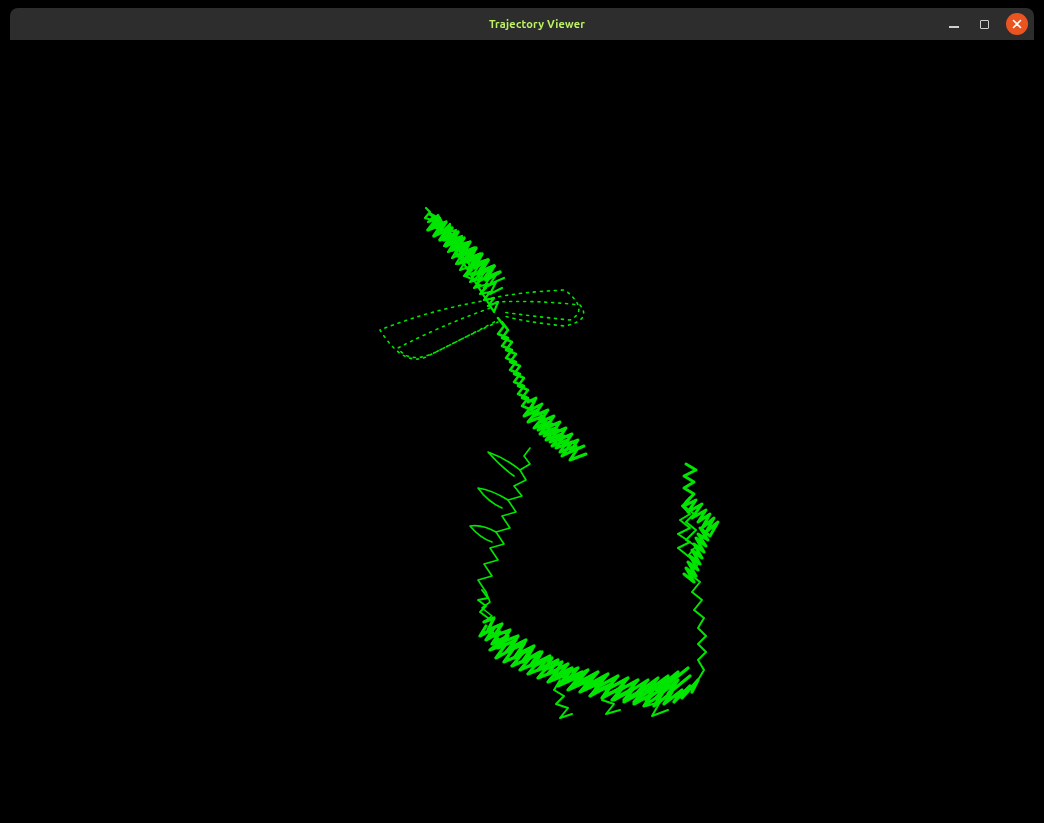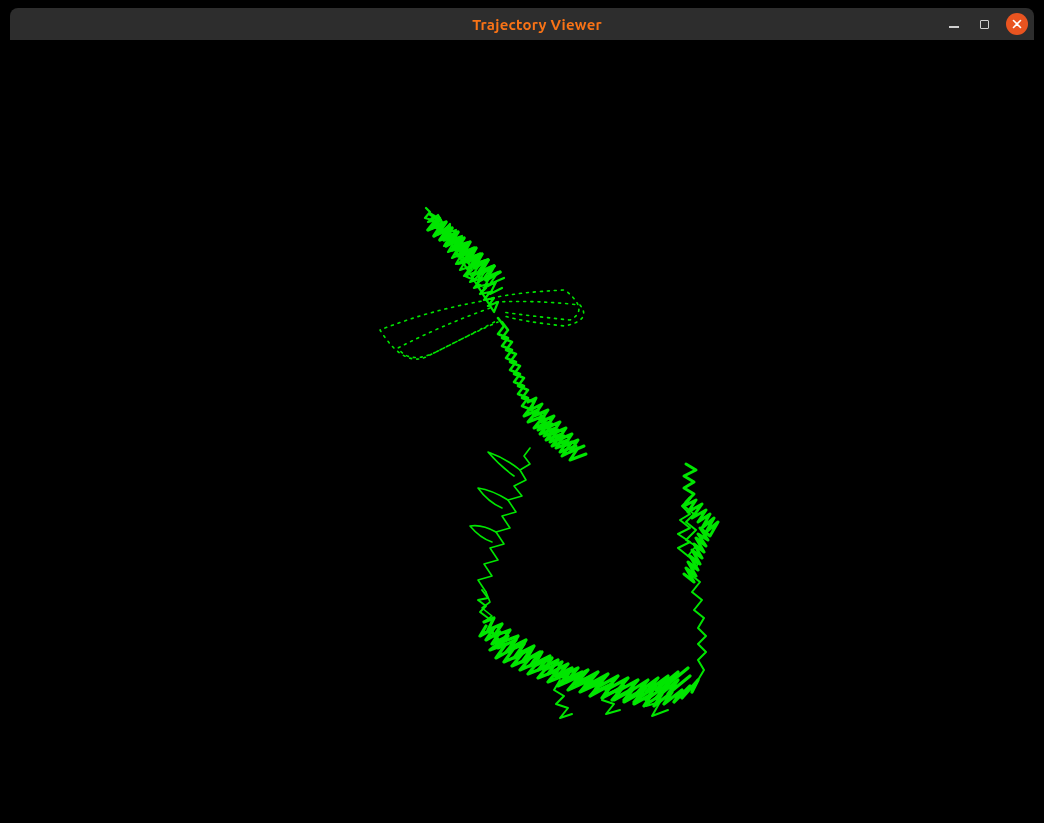--- a/index.html
+++ b/index.html
@@ -25,22 +25,22 @@
       height: 32px;
       background: #2d2d2d;
       border-radius: 8px 8px 0 0;
       display: flex;
       align-items: center;
       justify-content: center;
       box-shadow: 0 1px 3px rgba(0,0,0,0.5);
     }
     
     .title {
-      color: #f97316;
-      font-size: 15px;
+      color: #bef264;
+      font-size: 11px;
       font-weight: 600;
       letter-spacing: 0.2px;
       margin-left: 30px;
     }
     
     .window-controls {
       position: absolute;
       right: 6px;
       top: 50%;
       transform: translateY(-50%);

